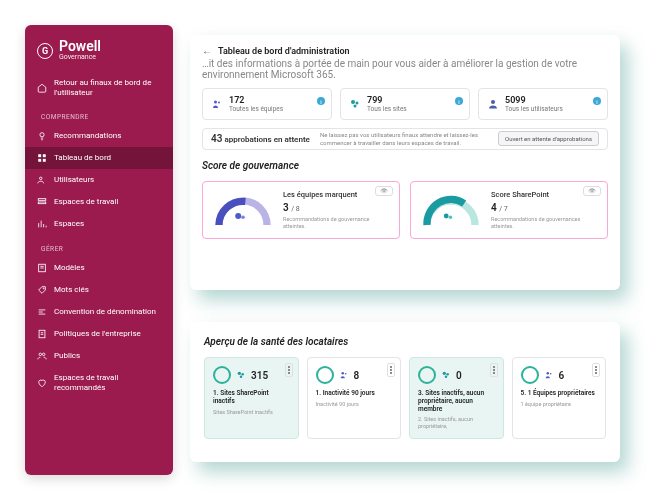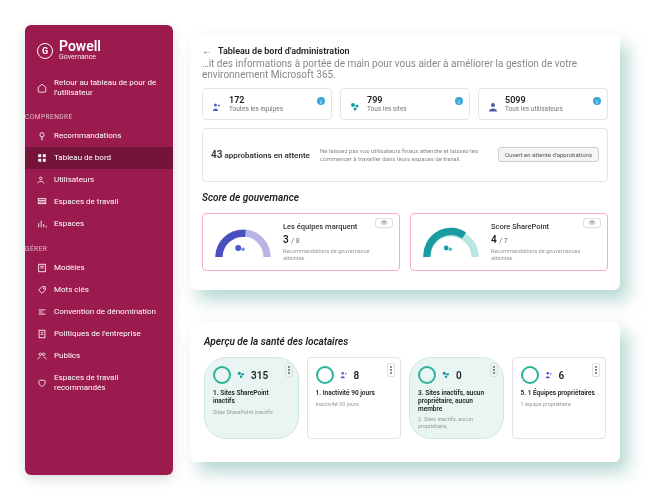--- a/index.html
+++ b/index.html
@@ -65,21 +65,21 @@
     flex-shrink: 0;
     display: inline-flex;
     align-items: center;
     justify-content: center;
   }
   .section-header {
     font-size: 6.5px;
     letter-spacing: 0.5px;
     text-transform: uppercase;
     opacity: 0.7;
-    padding: 10px 12px 4px 0;
+    padding: 10px 12px 4px 16px;
   }
 
   
   .main-panel {
     position: absolute;
     background: #fff;
     border-radius: 6px;
     box-shadow: 8px 10px 18px rgba(42, 140, 126, 0.35);
     color: #333;
   }
@@ -122,21 +122,21 @@
     display: flex;
     gap: 8px;
     margin-bottom: 8px;
   }
   .stat-card {
     flex: 1;
     border: 1px solid #e3e3e8;
     border-radius: 4px;
     padding: 6px 8px;
     display: flex;
-    align-items: flex-end;
+    align-items: center;
     gap: 6px;
     position: relative;
   }
   .stat-icon {
     width: 12px;
     height: 12px;
     flex-shrink: 0;
   }
   .stat-num { font-size: 9px; font-weight: 600; color: #222; }
   .stat-label { font-size: 6.5px; color: #777; }
@@ -154,21 +154,21 @@
     align-items: center;
     justify-content: center;
   }
 
   .approvals-row {
     display: flex;
     align-items: center;
     gap: 10px;
     border: 1px solid #e3e3e8;
     border-radius: 4px;
-    padding: 18px 8px;
+    padding: 2px 8px;
     margin-bottom: 10px;
   }
   .approvals-count { font-size: 8px; font-weight: 600; }
   .approvals-count .num { font-size: 10px; }
   .approvals-desc { font-size: 6px; color: #888; flex: 1; line-height: 1.3; }
   .approvals-btn {
     font-size: 6px;
     border: 1px solid #ccc;
     background: #f5f5f7;
     border-radius: 3px;
@@ -228,21 +228,21 @@
   }
   .health-card {
     flex: 1;
     border: 1px solid #e3e3e8;
     border-radius: 4px;
     padding: 8px 8px;
     font-size: 6.5px;
     position: relative;
     min-width: 0;
   }
-  .health-card.teal { background: #e8f5f3; border-color: #cde8e3; border-radius: 22px; }
+  .health-card.teal { background: #e8f5f3; border-color: #cde8e3; }
   .health-top { display: flex; align-items: center; gap: 5px; margin-bottom: 6px; }
   .ring {
     width: 18px; height: 18px; border-radius: 50%;
     border: 2px solid #2bb39a;
     display: inline-block;
   }
   .health-num { font-size: 10px; font-weight: 600; color: #222; }
   .health-title { font-size: 6.5px; font-weight: 600; color: #222; margin-bottom: 3px; line-height: 1.2; }
   .health-sub { font-size: 5.5px; color: #999; line-height: 1.2; }
   .dots-btn {
@@ -279,21 +279,21 @@
       <div class="brand-sub">Governance</div>
     </div>
   </div>
 
   <div class="sidebar-item">
     <span class="icon">
       <svg viewBox="0 0 24 24" width="10" height="10" fill="none" stroke="#fff" stroke-width="2">
           <path d="M3 10l9-7 9 7v10a2 2 0 0 1-2 2H5a2 2 0 0 1-2-2z"></path>
         </svg>
     </span>
-    <span>Retour au tableau de pour de l'utilisateur</span>
+    <span>Retour au finaux de bord de l'utilisateur</span>
   </div>
 
   <div class="section-header">COMPRENDRE</div>
 
   <div class="sidebar-item">
     <span class="icon">
         <svg viewBox="0 0 24 24" width="10" height="10" fill="none" stroke="#fff" stroke-width="2">
           <circle cx="12" cy="9" r="5"></circle>
           <path d="M9 17h6M10 21h4"></path>
         </svg>

